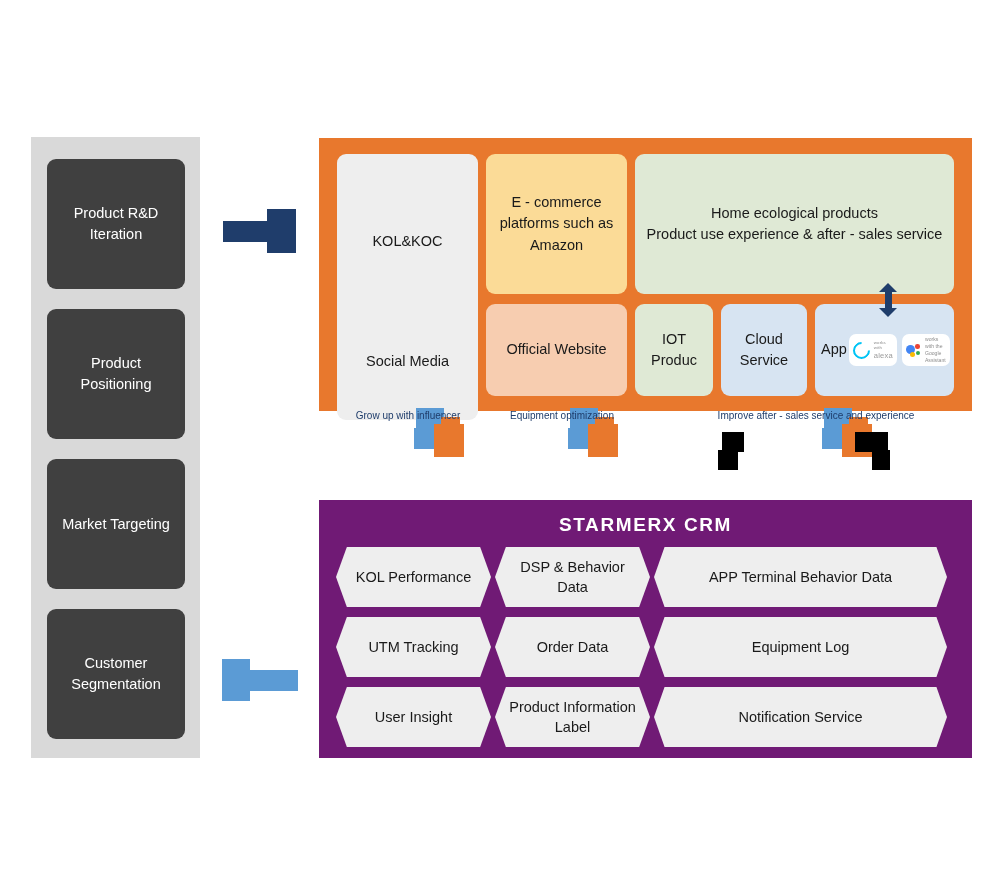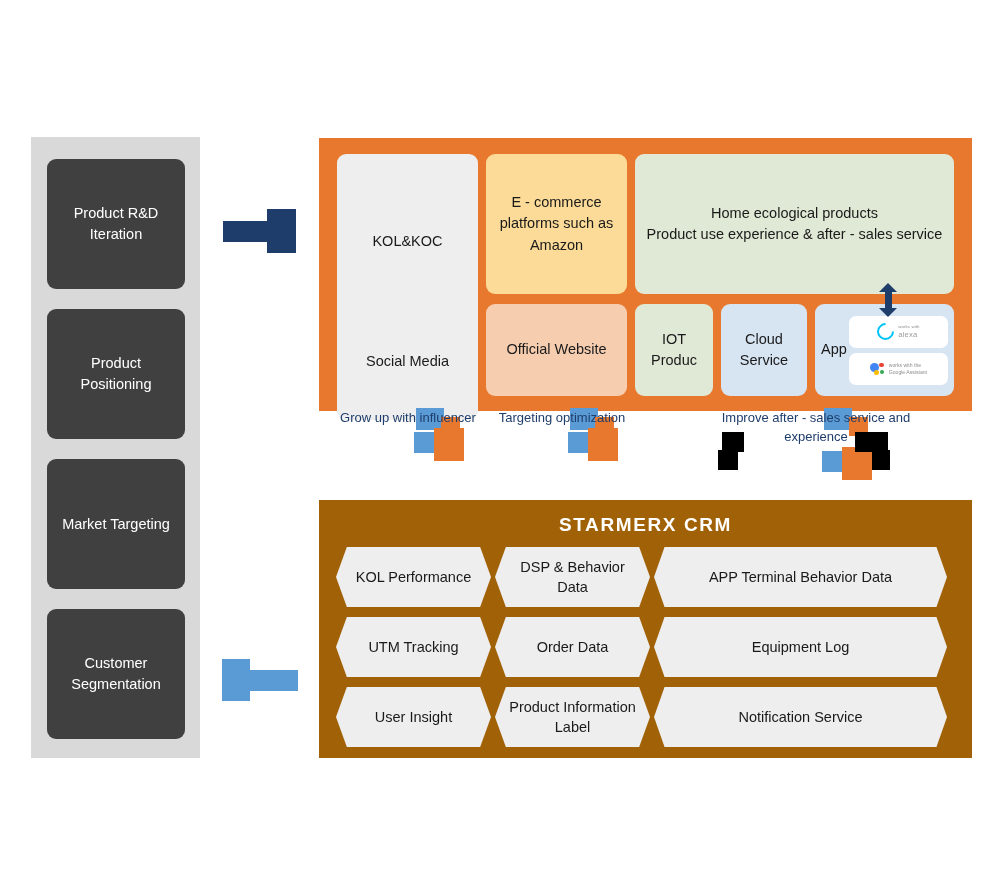--- a/index.html
+++ b/index.html
@@ -133,21 +133,20 @@
                     justify-content: flex-start; padding-left: 6px; }
 
   #tp-app .app-label {
     font-size: 14.5px;
     color: #1a1a1a;
     flex: 0 0 auto;
     margin-right: 2px;
   }
   .badge-stack {
     display: flex;
-    flex-direction: column;
     gap: 5px;
     flex: 1 1 auto;
   }
   .badge {
     background: #ffffff;
     border-radius: 7px;
     height: 32px;
     display: flex;
     align-items: center;
     justify-content: center;
@@ -239,21 +238,21 @@
     position: absolute;
     display: block;
   }
   .outcome .sq-top-blue   { left: 8px;  top: 0;   width: 28px; height: 22px; background: #5b9bd5; }
   .outcome .sq-top-orange { left: 33px; top: 9px; width: 19px; height: 19px; background: #e8782d; }
   .outcome .sq-bot-blue   { left: 6px;  top: 4px; width: 21px; height: 21px; background: #5b9bd5; }
   .outcome .sq-bot-orange { left: 26px; top: 0;   width: 30px; height: 33px; background: #e8782d; }
 
   .outcome .caption {
     color: #1f3d6b;
-    font-size: 13px;
+    font-size: 10px;
     line-height: 1.45;
     margin: 1px 0 0 0;
     position: relative;
     z-index: 2;
   }
   #outcome-influencer { left: 313px; top: 408px; }
   #outcome-operation  { left: 467px; top: 408px; }
   #outcome-service    { left: 716px; top: 408px; width: 200px; }
 
   
@@ -267,21 +266,21 @@
   #sel-c { left: 718px; top: 450px; width: 20px; height: 20px; }
   #sel-d { left: 872px; top: 450px; width: 18px; height: 20px; }
 
   
   #crm-panel {
     position: absolute;
     left: 319px;
     top: 500px;
     width: 653px;
     height: 258px;
-    background: #a16207;
+    background: #701a75;
   }
   #crm-title {
     position: absolute;
     left: 0;
     top: 14px;
     width: 100%;
     text-align: center;
     color: #ffffff;
     font-size: 19px;
     letter-spacing: 1.6px;
@@ -417,21 +416,21 @@
       <span class="sq sq-bot-blue"></span>
       <span class="sq sq-bot-orange"></span>
     </span>
   </div>
 
   <div class="outcome" id="outcome-operation">
     <span class="sq-row">
       <span class="sq sq-top-blue"></span>
       <span class="sq sq-top-orange"></span>
     </span>
-    <p class="caption">Targeting optimization</p>
+    <p class="caption">Equipment optimization</p>
     <span class="sq-row">
       <span class="sq sq-bot-blue"></span>
       <span class="sq sq-bot-orange"></span>
     </span>
   </div>
 
   <span class="sel-artifact" id="sel-a"></span>
   <span class="sel-artifact" id="sel-b"></span>
   <span class="sel-artifact" id="sel-c"></span>
   <span class="sel-artifact" id="sel-d"></span>

